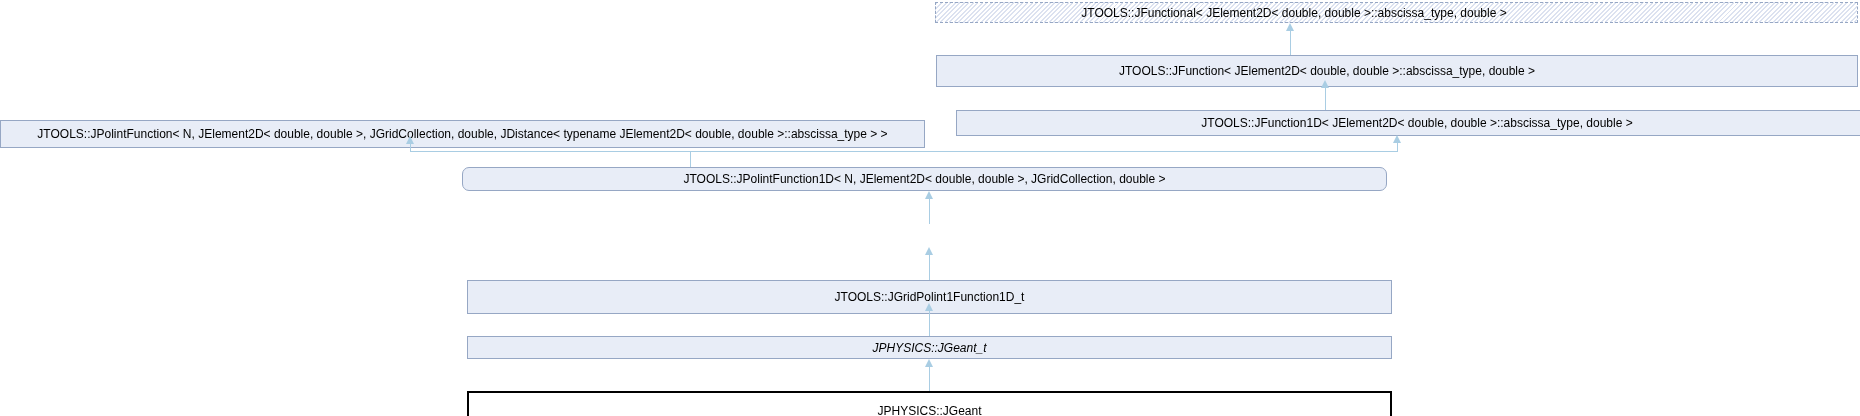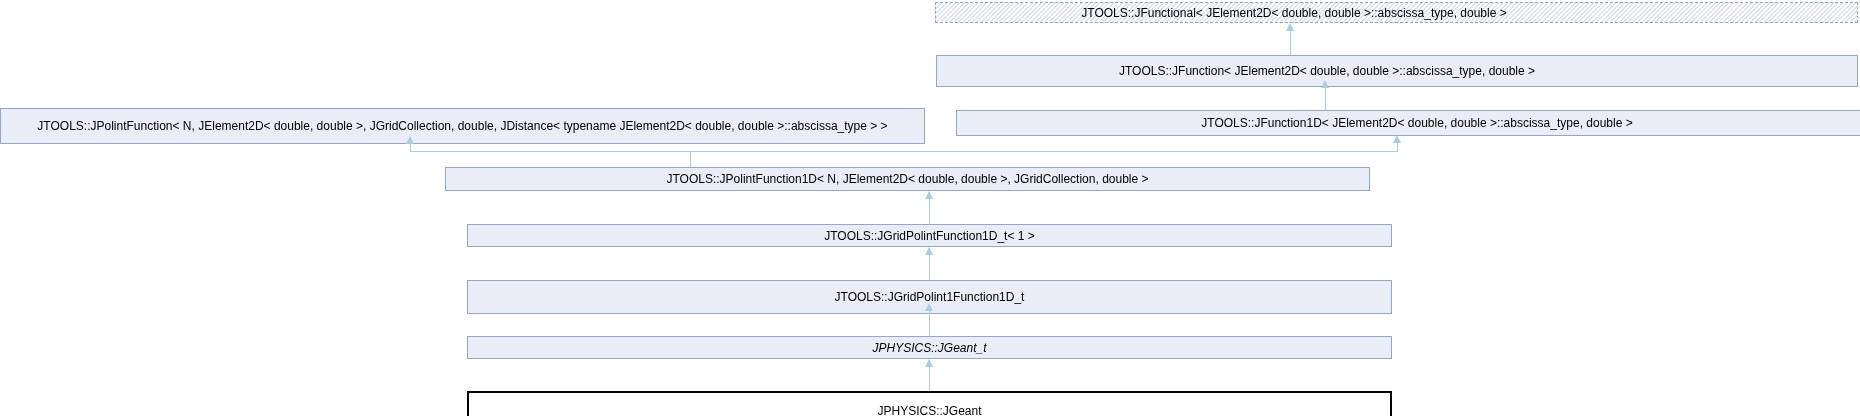--- a/index.html
+++ b/index.html
@@ -32,23 +32,23 @@
   .nd .lbl{display:block;white-space:nowrap;}
   
   .n1{left:935px;top:2px;width:923px;height:21px;
       border:1px dashed var(--node-border);
       background:repeating-linear-gradient(135deg,
         var(--hatch) 0px, var(--hatch) 1.4px,
         #ffffff 1.4px, #ffffff 3.2px);}
   .n1 .lbl{padding-right:205px;}
   .n2{left:936px;top:55px;width:922px;height:32px;}
   .n2 .lbl{padding-right:140px;}
-  .n3l{left:0px;top:108px;width:925px;height:36px;}
+  .n3l{left:0px;top:120px;width:925px;height:28px;}
   .n3r{left:956px;top:110px;width:922px;height:26px;}
-  .n4{left:445px;top:167px;width:925px;height:24px;}
+  .n4{left:462px;top:167px;width:925px;height:24px;border-radius:7px;}
   .n5{left:467px;top:224px;width:925px;height:23px;}
   .n6{left:467px;top:280px;width:925px;height:34px;}
   .n7{left:467px;top:336px;width:925px;height:23px;font-style:italic;}
   .n8{left:467px;top:391px;width:925px;height:40px;
       background:var(--current-fill);
       border:2px solid var(--current-border);
       cursor:default;}
   
   .eline{position:absolute;background:var(--edge);}
   .ahead{
@@ -70,23 +70,20 @@
     <span class="lbl">JTOOLS::JFunction&lt; JElement2D&lt; double, double &gt;::abscissa_type, double &gt;</span>
   </div>
   <div class="nd n3l">
     <span class="lbl">JTOOLS::JPolintFunction&lt; N, JElement2D&lt; double, double &gt;, JGridCollection, double, JDistance&lt; typename JElement2D&lt; double, double &gt;::abscissa_type &gt; &gt;</span>
   </div>
   <div class="nd n3r">
     <span class="lbl">JTOOLS::JFunction1D&lt; JElement2D&lt; double, double &gt;::abscissa_type, double &gt;</span>
   </div>
   <div class="nd n4">
     <span class="lbl">JTOOLS::JPolintFunction1D&lt; N, JElement2D&lt; double, double &gt;, JGridCollection, double &gt;</span>
-  </div>
-  <div class="nd n5">
-    <span class="lbl">JTOOLS::JGridPolintFunction1D_t&lt; 1 &gt;</span>
   </div>
   <div class="nd n6">
     <span class="lbl">JTOOLS::JGridPolint1Function1D_t</span>
   </div>
   <div class="nd n7">
     <span class="lbl">JPHYSICS::JGeant_t</span>
   </div>
   <div class="nd n8">
     <span class="lbl">JPHYSICS::JGeant</span>
   </div>

